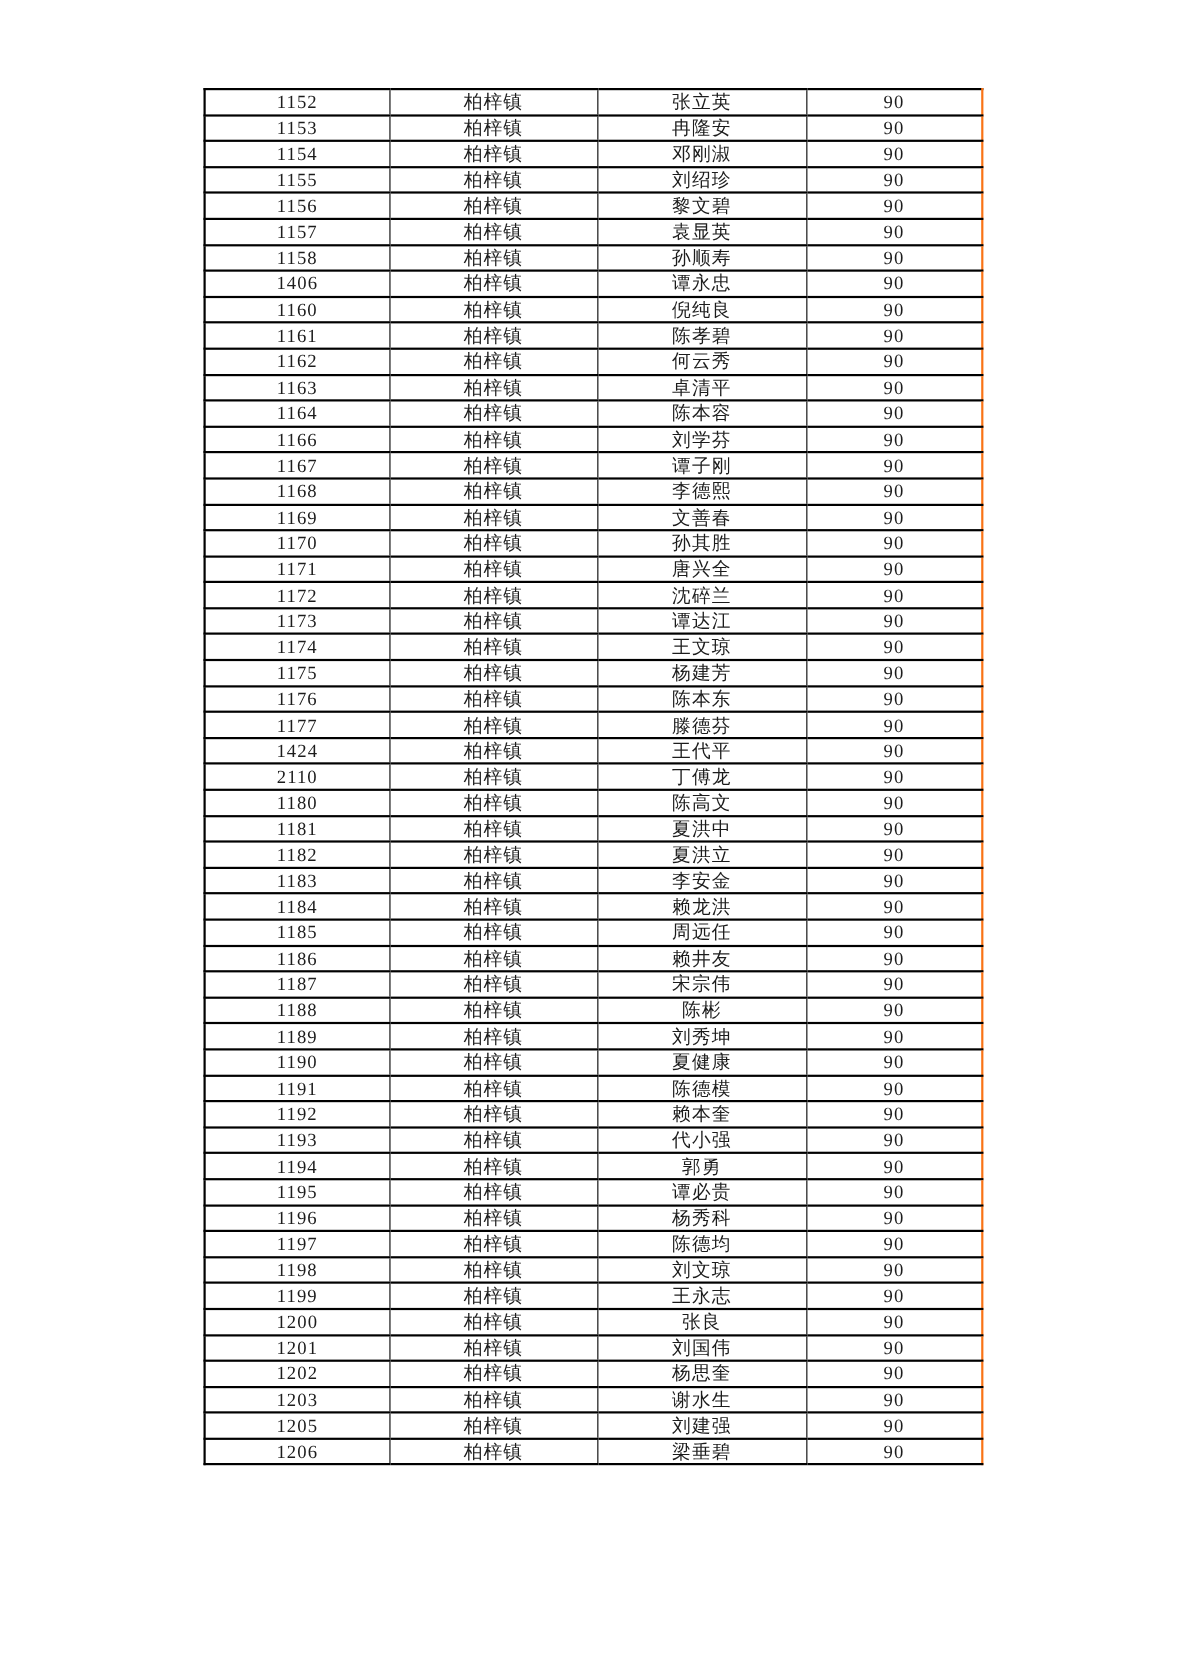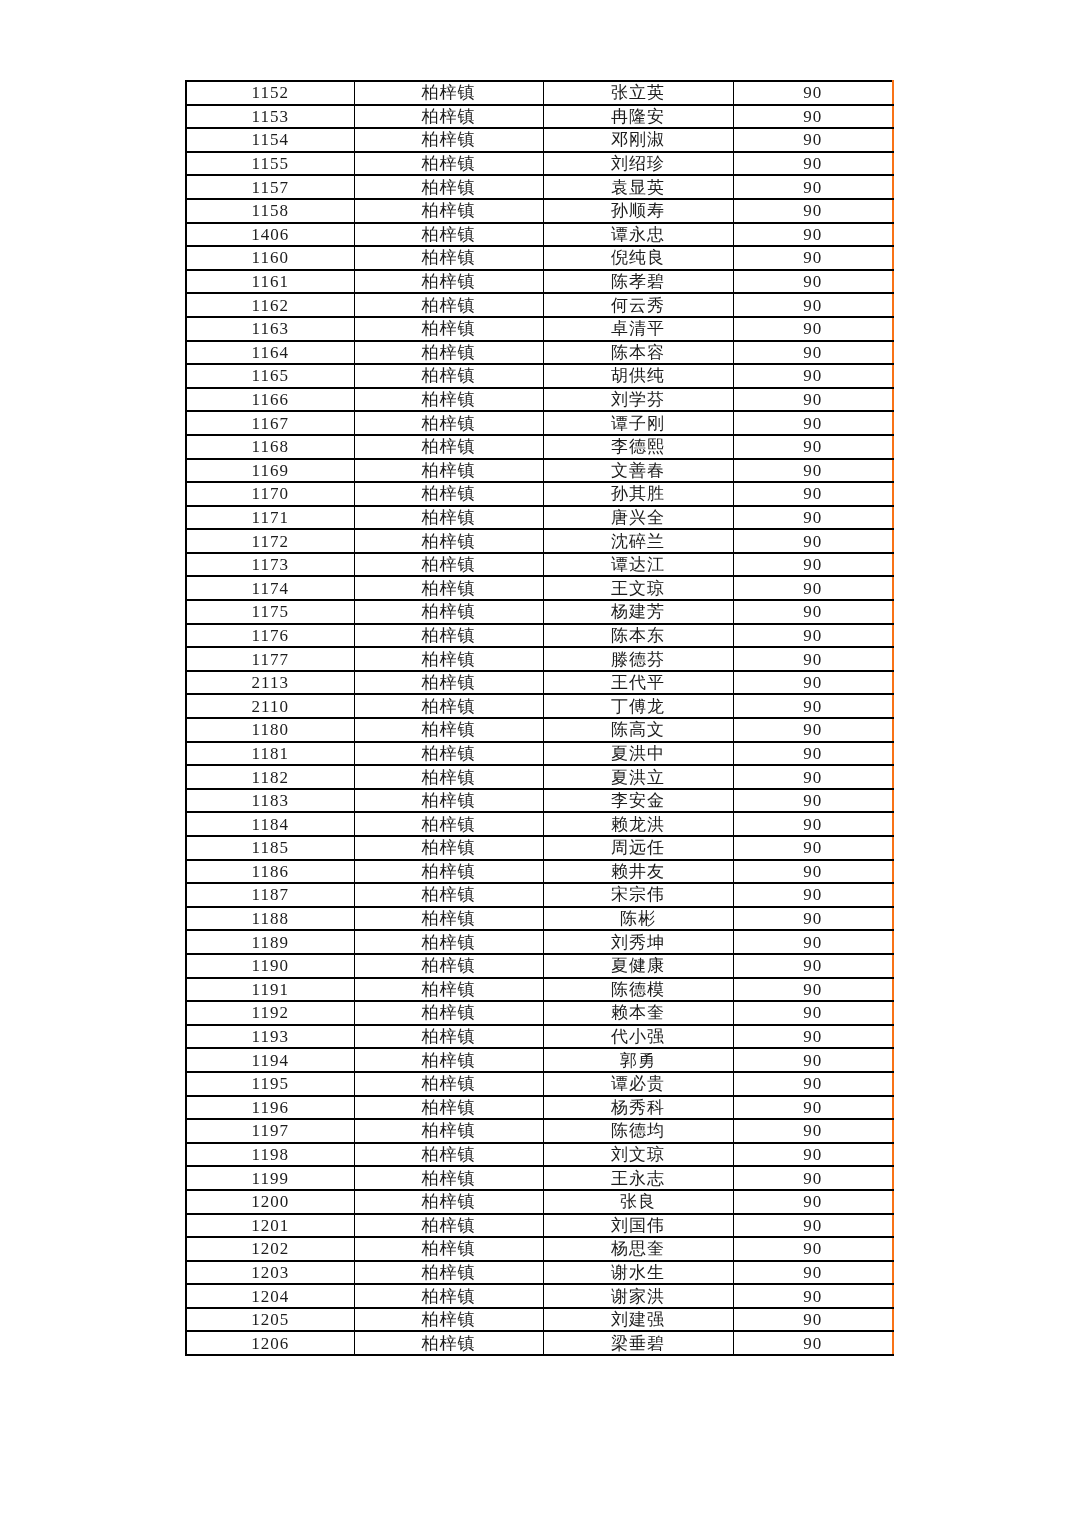--- a/index.html
+++ b/index.html
@@ -82,20 +82,26 @@
           <td>邓刚淑</td>
           <td>90</td>
         </tr>
         <tr>
           <td>1155</td>
           <td>柏梓镇</td>
           <td>刘绍珍</td>
           <td>90</td>
         </tr>
         <tr>
+          <td>1156</td>
+          <td>柏梓镇</td>
+          <td>黎文碧</td>
+          <td>90</td>
+        </tr>
+        <tr>
           <td>1157</td>
           <td>柏梓镇</td>
           <td>袁显英</td>
           <td>90</td>
         </tr>
         <tr>
           <td>1158</td>
           <td>柏梓镇</td>
           <td>孙顺寿</td>
           <td>90</td>
@@ -130,26 +136,20 @@
           <td>卓清平</td>
           <td>90</td>
         </tr>
         <tr>
           <td>1164</td>
           <td>柏梓镇</td>
           <td>陈本容</td>
           <td>90</td>
         </tr>
         <tr>
-          <td>1165</td>
-          <td>柏梓镇</td>
-          <td>胡供纯</td>
-          <td>90</td>
-        </tr>
-        <tr>
           <td>1166</td>
           <td>柏梓镇</td>
           <td>刘学芬</td>
           <td>90</td>
         </tr>
         <tr>
           <td>1167</td>
           <td>柏梓镇</td>
           <td>谭子刚</td>
           <td>90</td>
@@ -208,21 +208,21 @@
           <td>陈本东</td>
           <td>90</td>
         </tr>
         <tr>
           <td>1177</td>
           <td>柏梓镇</td>
           <td>滕德芬</td>
           <td>90</td>
         </tr>
         <tr>
-          <td>2113</td>
+          <td>1424</td>
           <td>柏梓镇</td>
           <td>王代平</td>
           <td>90</td>
         </tr>
         <tr>
           <td>2110</td>
           <td>柏梓镇</td>
           <td>丁傅龙</td>
           <td>90</td>
         </tr>
@@ -361,26 +361,20 @@
         <tr>
           <td>1202</td>
           <td>柏梓镇</td>
           <td>杨思奎</td>
           <td>90</td>
         </tr>
         <tr>
           <td>1203</td>
           <td>柏梓镇</td>
           <td>谢水生</td>
-          <td>90</td>
-        </tr>
-        <tr>
-          <td>1204</td>
-          <td>柏梓镇</td>
-          <td>谢家洪</td>
           <td>90</td>
         </tr>
         <tr>
           <td>1205</td>
           <td>柏梓镇</td>
           <td>刘建强</td>
           <td>90</td>
         </tr>
         <tr>
           <td>1206</td>

